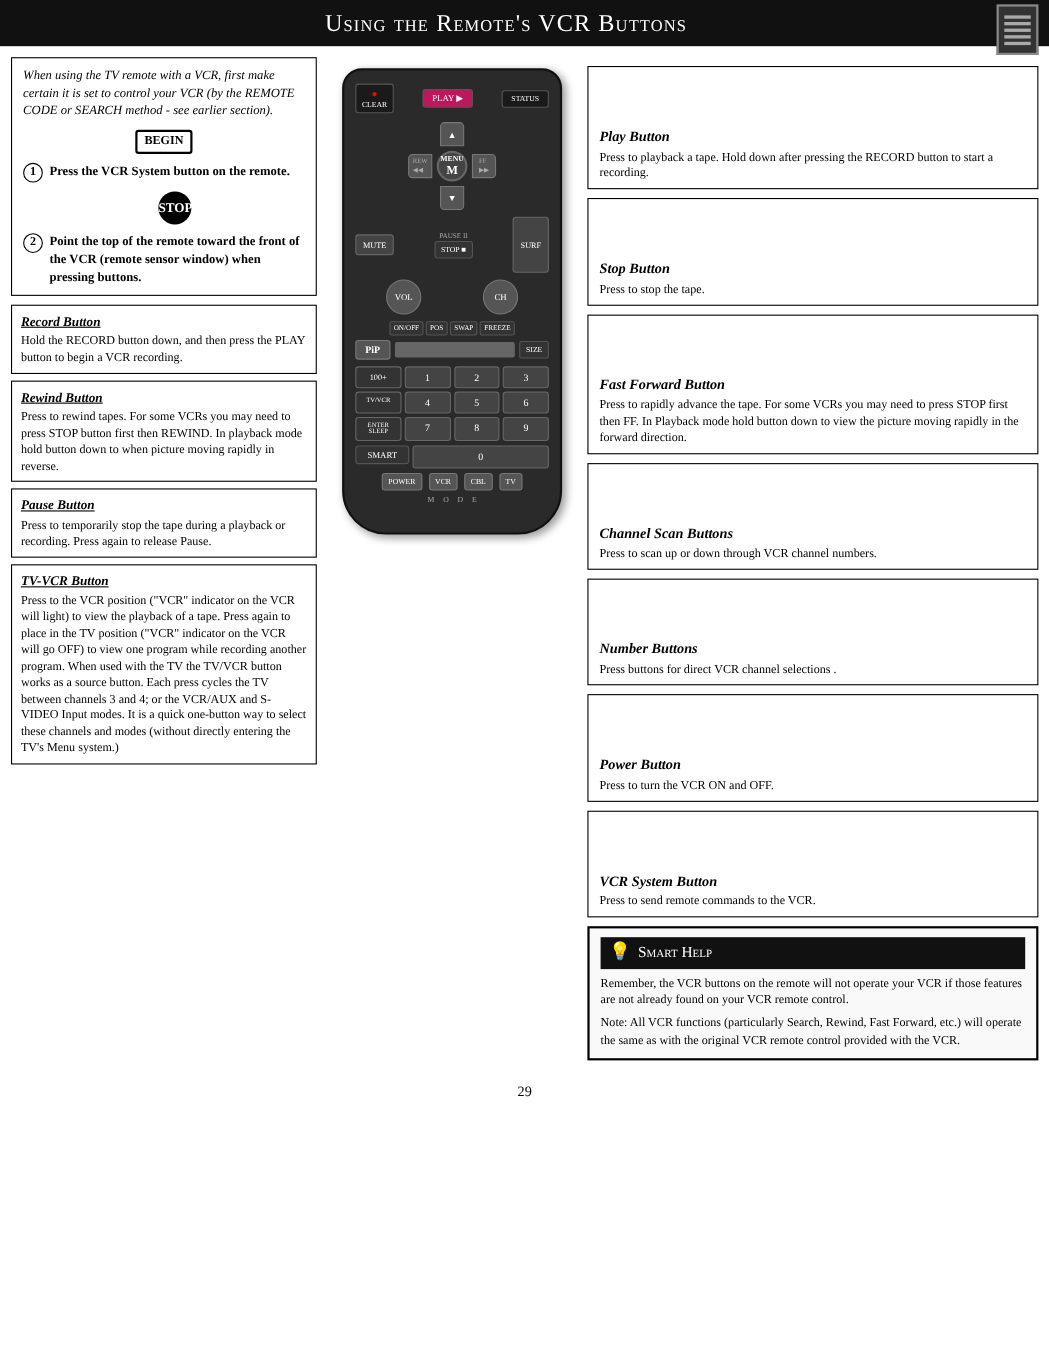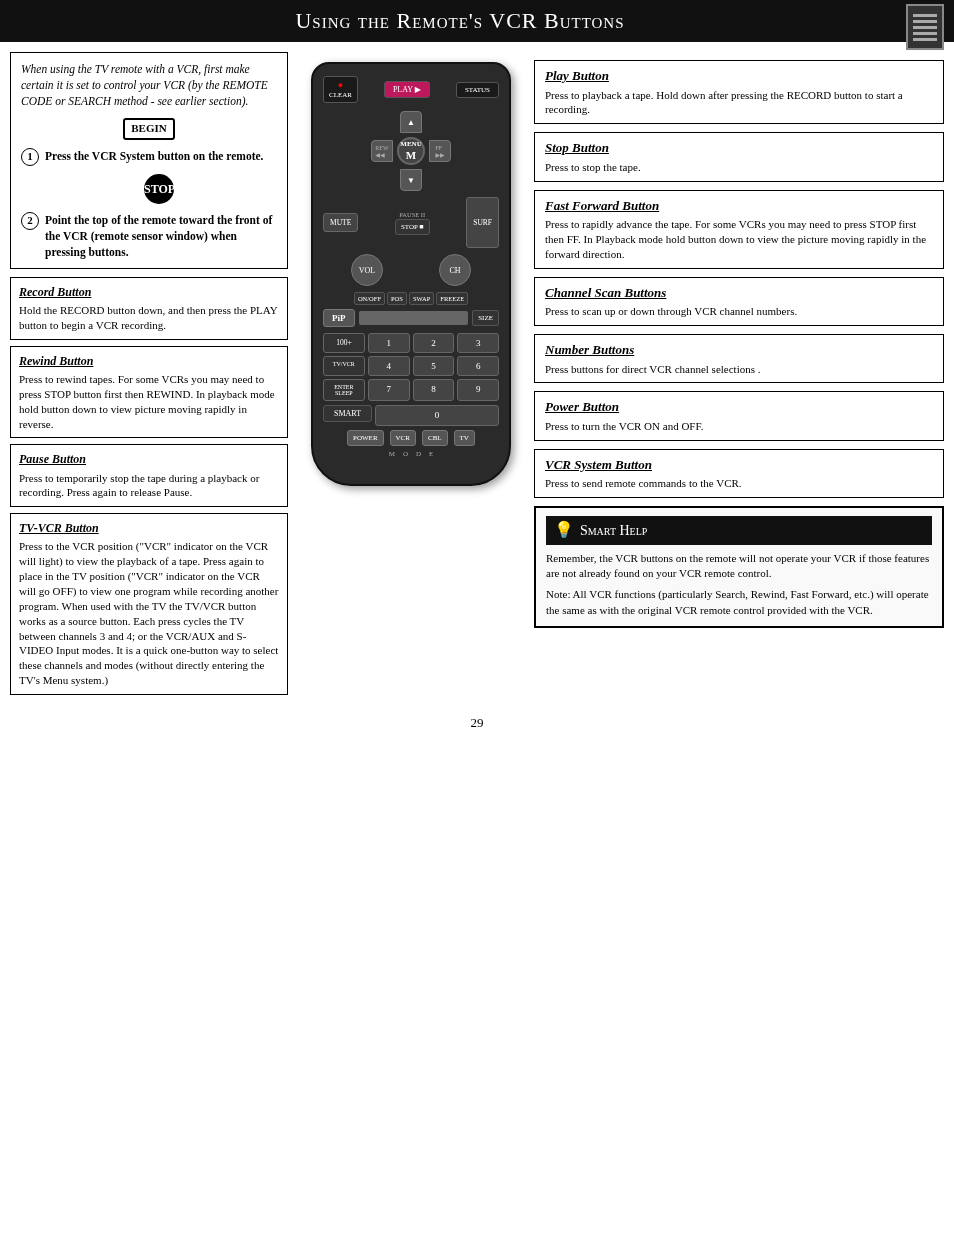--- a/index.html
+++ b/index.html
@@ -442,24 +442,24 @@
     }
 
     .button-info {
       border: 1.5px solid #000;
       padding: 6px 10px;
       font-size: 11px;
       line-height: 1.35;
     }
     .button-info h3 {
       font-size: 13px;
-      text-decoration: underline;
       font-weight: bold;
       margin-bottom: 3px;
       font-style: italic;
+      margin-top: 48px;
     }
 
     .smart-help-box {
       border: 2px solid #000;
       padding: 8px 10px;
       font-size: 11px;
       line-height: 1.4;
       background: #f9f9f9;
     }
     .smart-help-header {
@@ -531,21 +531,21 @@
 
     <div class="left-buttons-section">
 
       <div class="button-desc">
         <h3>Record Button</h3>
         <p>Hold the RECORD button down, and then press the PLAY button to begin a VCR recording.</p>
       </div>
 
       <div class="button-desc">
         <h3>Rewind Button</h3>
-        <p>Press to rewind tapes. For some VCRs you may need to press STOP button first then REWIND. In playback mode hold button down to view picture moving rapidly in reverse.</p>
+        <p>Press to rewind tapes. For some VCRs you may need to press STOP button first then REWIND. In playback mode hold button down to when picture moving rapidly in reverse.</p>
       </div>
 
       <div class="button-desc">
         <h3>Pause Button</h3>
         <p>Press to temporarily stop the tape during a playback or recording. Press again to release Pause.</p>
       </div>
 
       <div class="button-desc">
         <h3>TV-VCR Button</h3>
         <p>Press to the VCR position ("VCR" indicator on the VCR will light) to view the playback of a tape. Press again to place in the TV position ("VCR" indicator on the VCR will go OFF) to view one program while recording another program. When used with the TV the TV/VCR button works as a source button. Each press cycles the TV between channels 3 and 4; or the VCR/AUX and S-VIDEO Input modes. It is a quick one-button way to select these channels and modes (without directly entering the TV's Menu system.)</p>

